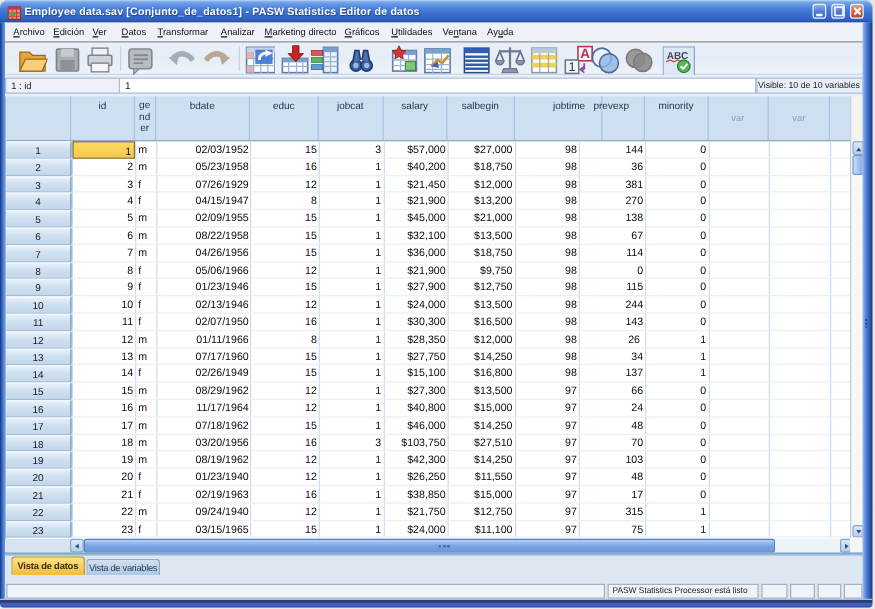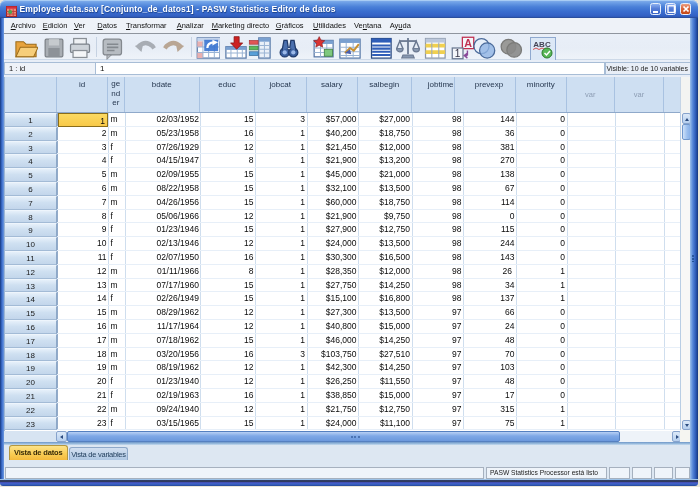--- a/index.html
+++ b/index.html
@@ -240,21 +240,21 @@
     <div class="abs" id="grid">
       <div class="abs" id="ghead">
         <div class="hc" style="left:0px;width:52px;"></div>
         <div class="hc" style="left:52px;width:51px;">id</div>
         <div class="hc" style="left:103px;width:16.5px;line-height:9.5px;padding-top:2px;">ge<br>nd<br>er</div>
         <div class="hc" style="left:195px;width:55px;">educ</div>
         <div class="hc" style="left:119.5px;width:75.5px;">bdate</div>
         <div class="hc" style="left:250px;width:51.5px;">jobcat</div>
         <div class="hc" style="left:301.5px;width:51.5px;">salary</div>
         <div class="hc" style="left:353px;width:53.5px;">salbegin</div>
-        <div class="hc" style="left:398px;width:51.5px;text-align:right;">jobtime</div>
+        <div class="hc" style="left:425px;width:51.5px;">jobtime</div>
         <div class="hc" style="left:511px;width:50.5px;">minority</div>
         <div class="hc" style="left:458px;width:53px;">prevexp</div>
         <div class="hc hv" style="left:561.5px;width:48.5px;">var</div>
         <div class="hc hv" style="left:610px;width:49px;">var</div>
         <div class="hc" style="left:659px;width:17px;border-right:none;"></div>
       </div>
       <div class="vline" style="left:52px;height:317.4px;background:#93abc9"></div>
       <div class="vline" style="left:103px;height:317.4px;background:#cfdeee"></div>
       <div class="vline" style="left:119.5px;height:317.4px;background:#cfdeee"></div>
       <div class="vline" style="left:195px;height:317.4px;background:#cfdeee"></div>
@@ -345,21 +345,21 @@
         <span class="cell" style="left:458px;width:51.5px">67</span>
         <span class="cell" style="left:511px;width:49px">0</span>
       </div>
       <div class="row" style="top:118.8px">
         <span class="rn" style="line-height:13px">7</span>
         <span class="cell" style="left:52px;width:49.5px">7</span>
         <span class="cell" style="left:105.5px;text-align:left">m</span>
         <span class="cell" style="left:119.5px;width:74.5px">04/26/1956</span>
         <span class="cell" style="left:195px;width:53.5px">15</span>
         <span class="cell" style="left:250px;width:50px">1</span>
-        <span class="cell" style="left:301.5px;width:50px">$60,000</span>
+        <span class="cell" style="left:301.5px;width:50px">$36,000</span>
         <span class="cell" style="left:353px;width:52px">$18,750</span>
         <span class="cell" style="left:406.5px;width:50px">98</span>
         <span class="cell" style="left:458px;width:51.5px">114</span>
         <span class="cell" style="left:511px;width:49px">0</span>
       </div>
       <div class="row" style="top:132.6px">
         <span class="rn" style="line-height:13px">8</span>
         <span class="cell" style="left:52px;width:49.5px">8</span>
         <span class="cell" style="left:105.5px;text-align:left">f</span>
         <span class="cell" style="left:119.5px;width:74.5px">05/06/1966</span>

